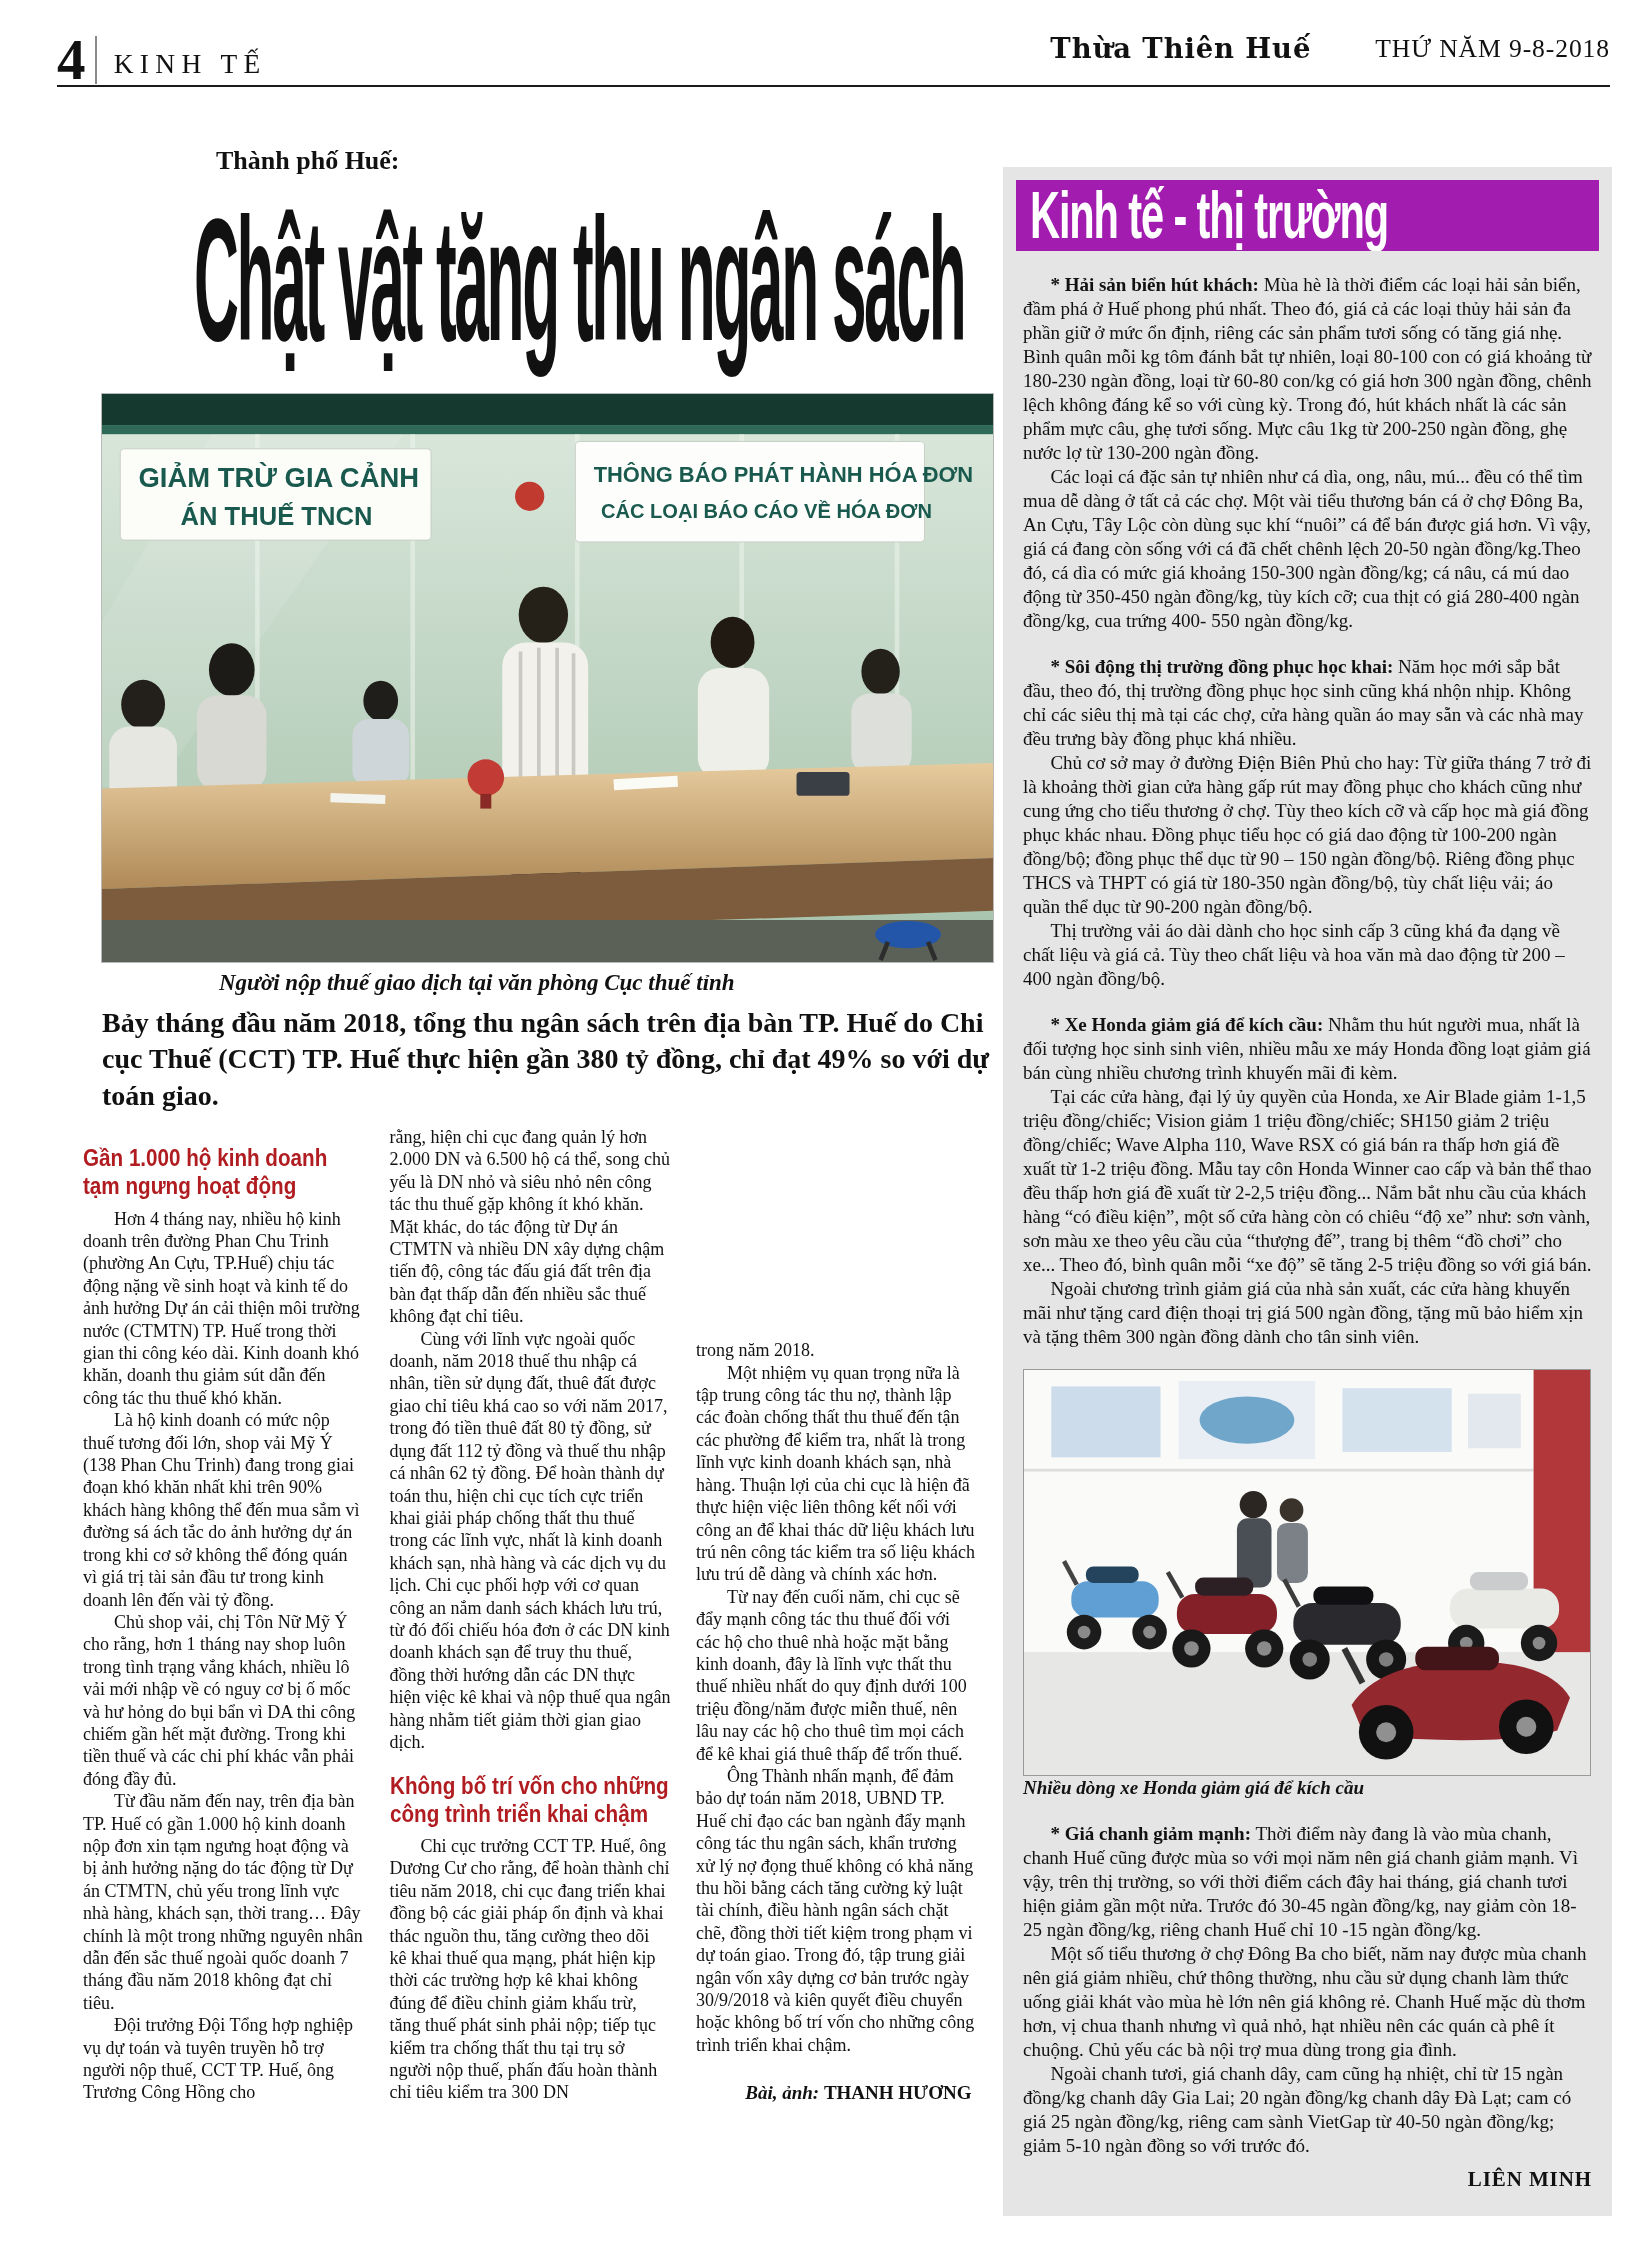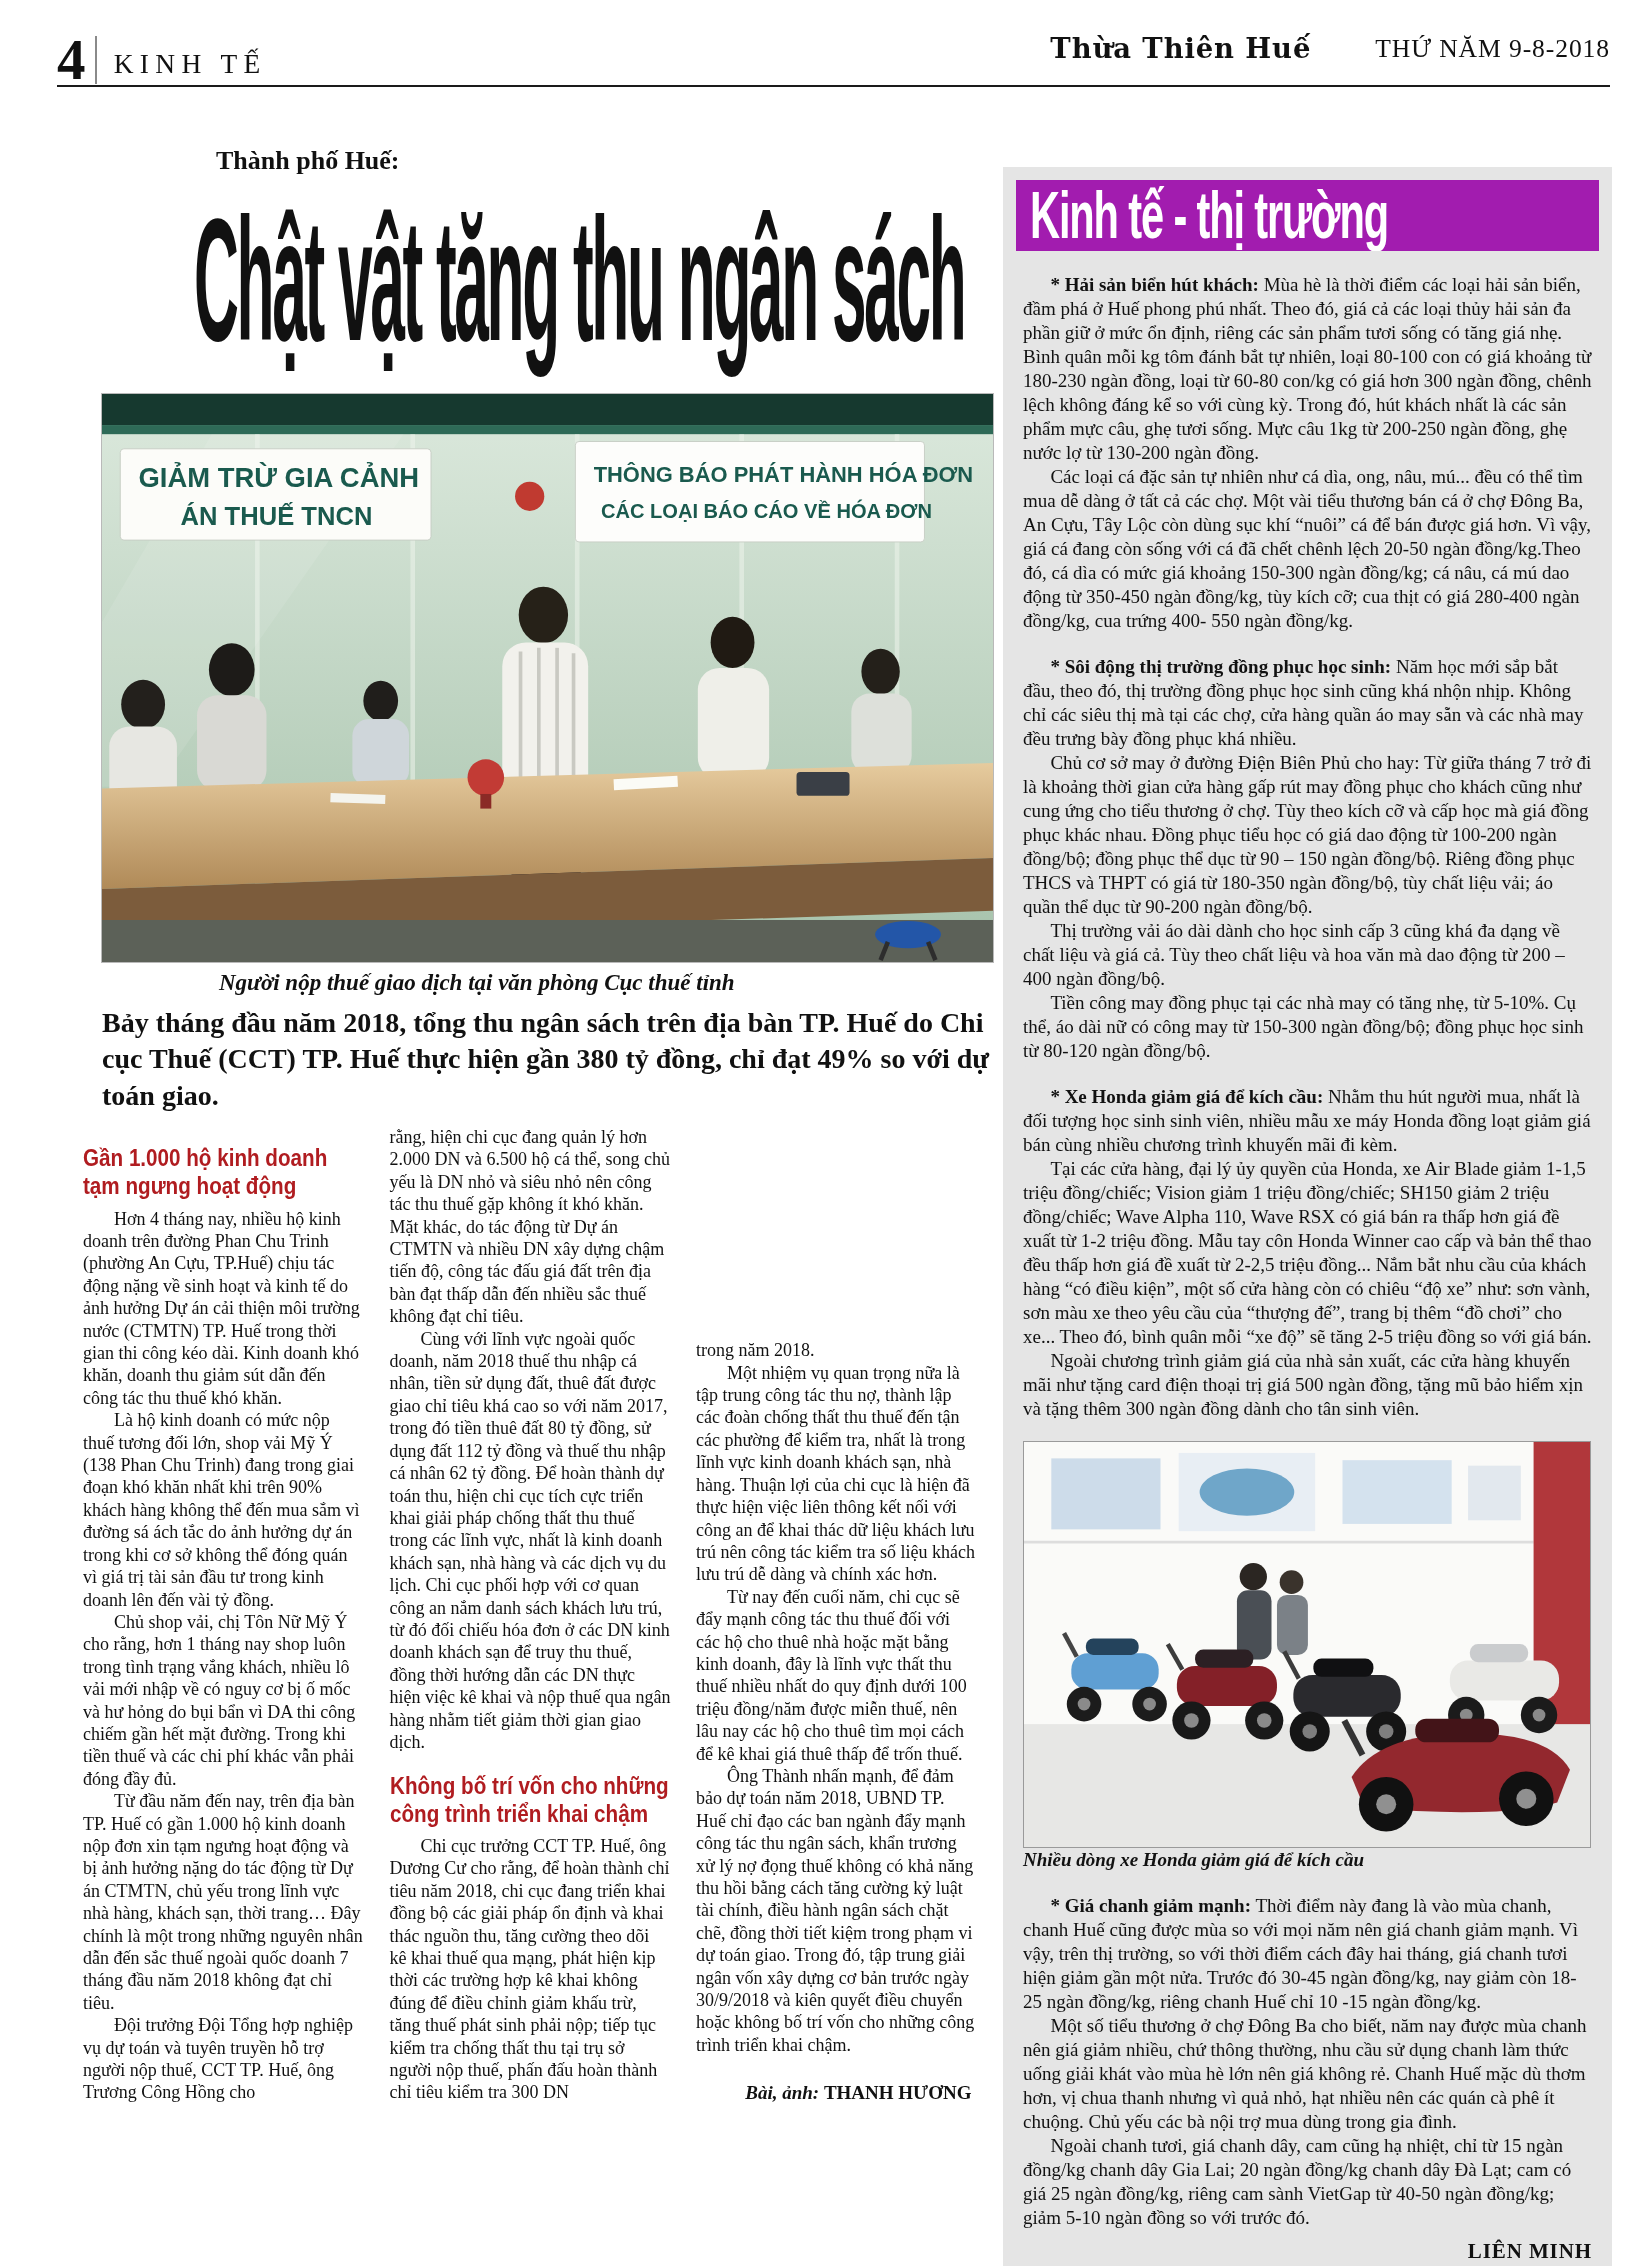--- a/index.html
+++ b/index.html
@@ -181,26 +181,25 @@
     </div>
     <div class="sb-body">
 
       <p class="gap">
         <span class="sb-lead">* Hải sản biển hút khách:</span>
         <span>Mùa hè là thời điểm các loại hải sản biển, đầm phá ở Huế phong phú nhất. Theo đó, giá cả các loại thủy hải sản đa phần giữ ở mức ổn định, riêng các sản phẩm tươi sống có tăng giá nhẹ. Bình quân mỗi kg tôm đánh bắt tự nhiên, loại 80-100 con có giá khoảng từ 180-230 ngàn đồng, loại từ 60-80 con/kg có giá hơn 300 ngàn đồng, chênh lệch không đáng kể so với cùng kỳ. Trong đó, hút khách nhất là các sản phẩm mực câu, ghẹ tươi sống. Mực câu 1kg từ 200-250 ngàn đồng, ghẹ nước lợ từ 130-200 ngàn đồng.</span>
       </p>
       <p>Các loại cá đặc sản tự nhiên như cá dìa, ong, nâu, mú... đều có thể tìm mua dễ dàng ở tất cả các chợ. Một vài tiểu thương bán cá ở chợ Đông Ba, An Cựu, Tây Lộc còn dùng sục khí “nuôi” cá để bán được giá hơn. Vì vậy, giá cá đang còn sống với cá đã chết chênh lệch 20-50 ngàn đồng/kg.Theo đó, cá dìa có mức giá khoảng 150-300 ngàn đồng/kg; cá nâu, cá mú dao động từ 350-450 ngàn đồng/kg, tùy kích cỡ; cua thịt có giá 280-400 ngàn đồng/kg, cua trứng 400- 550 ngàn đồng/kg.</p>
 
       <p class="gap">
-        <span class="sb-lead">* Sôi động thị trường đồng phục học sinh:</span>
+        <span class="sb-lead">* Sôi động thị trường đồng phục học khai:</span>
         <span>Năm học mới sắp bắt đầu, theo đó, thị trường đồng phục học sinh cũng khá nhộn nhịp. Không chỉ các siêu thị mà tại các chợ, cửa hàng quần áo may sẵn và các nhà may đều trưng bày đồng phục khá nhiều.</span>
       </p>
       <p>Chủ cơ sở may ở đường Điện Biên Phủ cho hay: Từ giữa tháng 7 trở đi là khoảng thời gian cửa hàng gấp rút may đồng phục cho khách cũng như cung ứng cho tiểu thương ở chợ. Tùy theo kích cỡ và cấp học mà giá đồng phục khác nhau. Đồng phục tiểu học có giá dao động từ 100-200 ngàn đồng/bộ; đồng phục thể dục từ 90 – 150 ngàn đồng/bộ. Riêng đồng phục THCS và THPT có giá từ 180-350 ngàn đồng/bộ, tùy chất liệu vải; áo quần thể dục từ 90-200 ngàn đồng/bộ.</p>
       <p>Thị trường vải áo dài dành cho học sinh cấp 3 cũng khá đa dạng về chất liệu và giá cả. Tùy theo chất liệu và hoa văn mà dao động từ 200 – 400 ngàn đồng/bộ.</p>
-      <p>Tiền công may đồng phục tại các nhà may có tăng nhẹ, từ 5-10%. Cụ thể, áo dài nữ có công may từ 150-300 ngàn đồng/bộ; đồng phục học sinh từ 80-120 ngàn đồng/bộ.</p>
 
       <p class="gap">
         <span class="sb-lead">* Xe Honda giảm giá để kích cầu:</span>
         <span>Nhằm thu hút người mua, nhất là đối tượng học sinh sinh viên, nhiều mẫu xe máy Honda đồng loạt giảm giá bán cùng nhiều chương trình khuyến mãi đi kèm.</span>
       </p>
       <p>Tại các cửa hàng, đại lý ủy quyền của Honda, xe Air Blade giảm 1-1,5 triệu đồng/chiếc; Vision giảm 1 triệu đồng/chiếc; SH150 giảm 2 triệu đồng/chiếc; Wave Alpha 110, Wave RSX có giá bán ra thấp hơn giá đề xuất từ 1-2 triệu đồng. Mẫu tay côn Honda Winner cao cấp và bản thể thao đều thấp hơn giá đề xuất từ 2-2,5 triệu đồng... Nắm bắt nhu cầu của khách hàng “có điều kiện”, một số cửa hàng còn có chiêu “độ xe” như: sơn vành, sơn màu xe theo yêu cầu của “thượng đế”, trang bị thêm “đồ chơi” cho xe... Theo đó, bình quân mỗi “xe độ” sẽ tăng 2-5 triệu đồng so với giá bán.</p>
       <p>Ngoài chương trình giảm giá của nhà sản xuất, các cửa hàng khuyến mãi như tặng card điện thoại trị giá 500 ngàn đồng, tặng mũ bảo hiểm xịn và tặng thêm 300 ngàn đồng dành cho tân sinh viên.</p>
 
       <div class="sb-photo">
         <svg viewBox="0 0 622 445" preserveAspectRatio="none">

